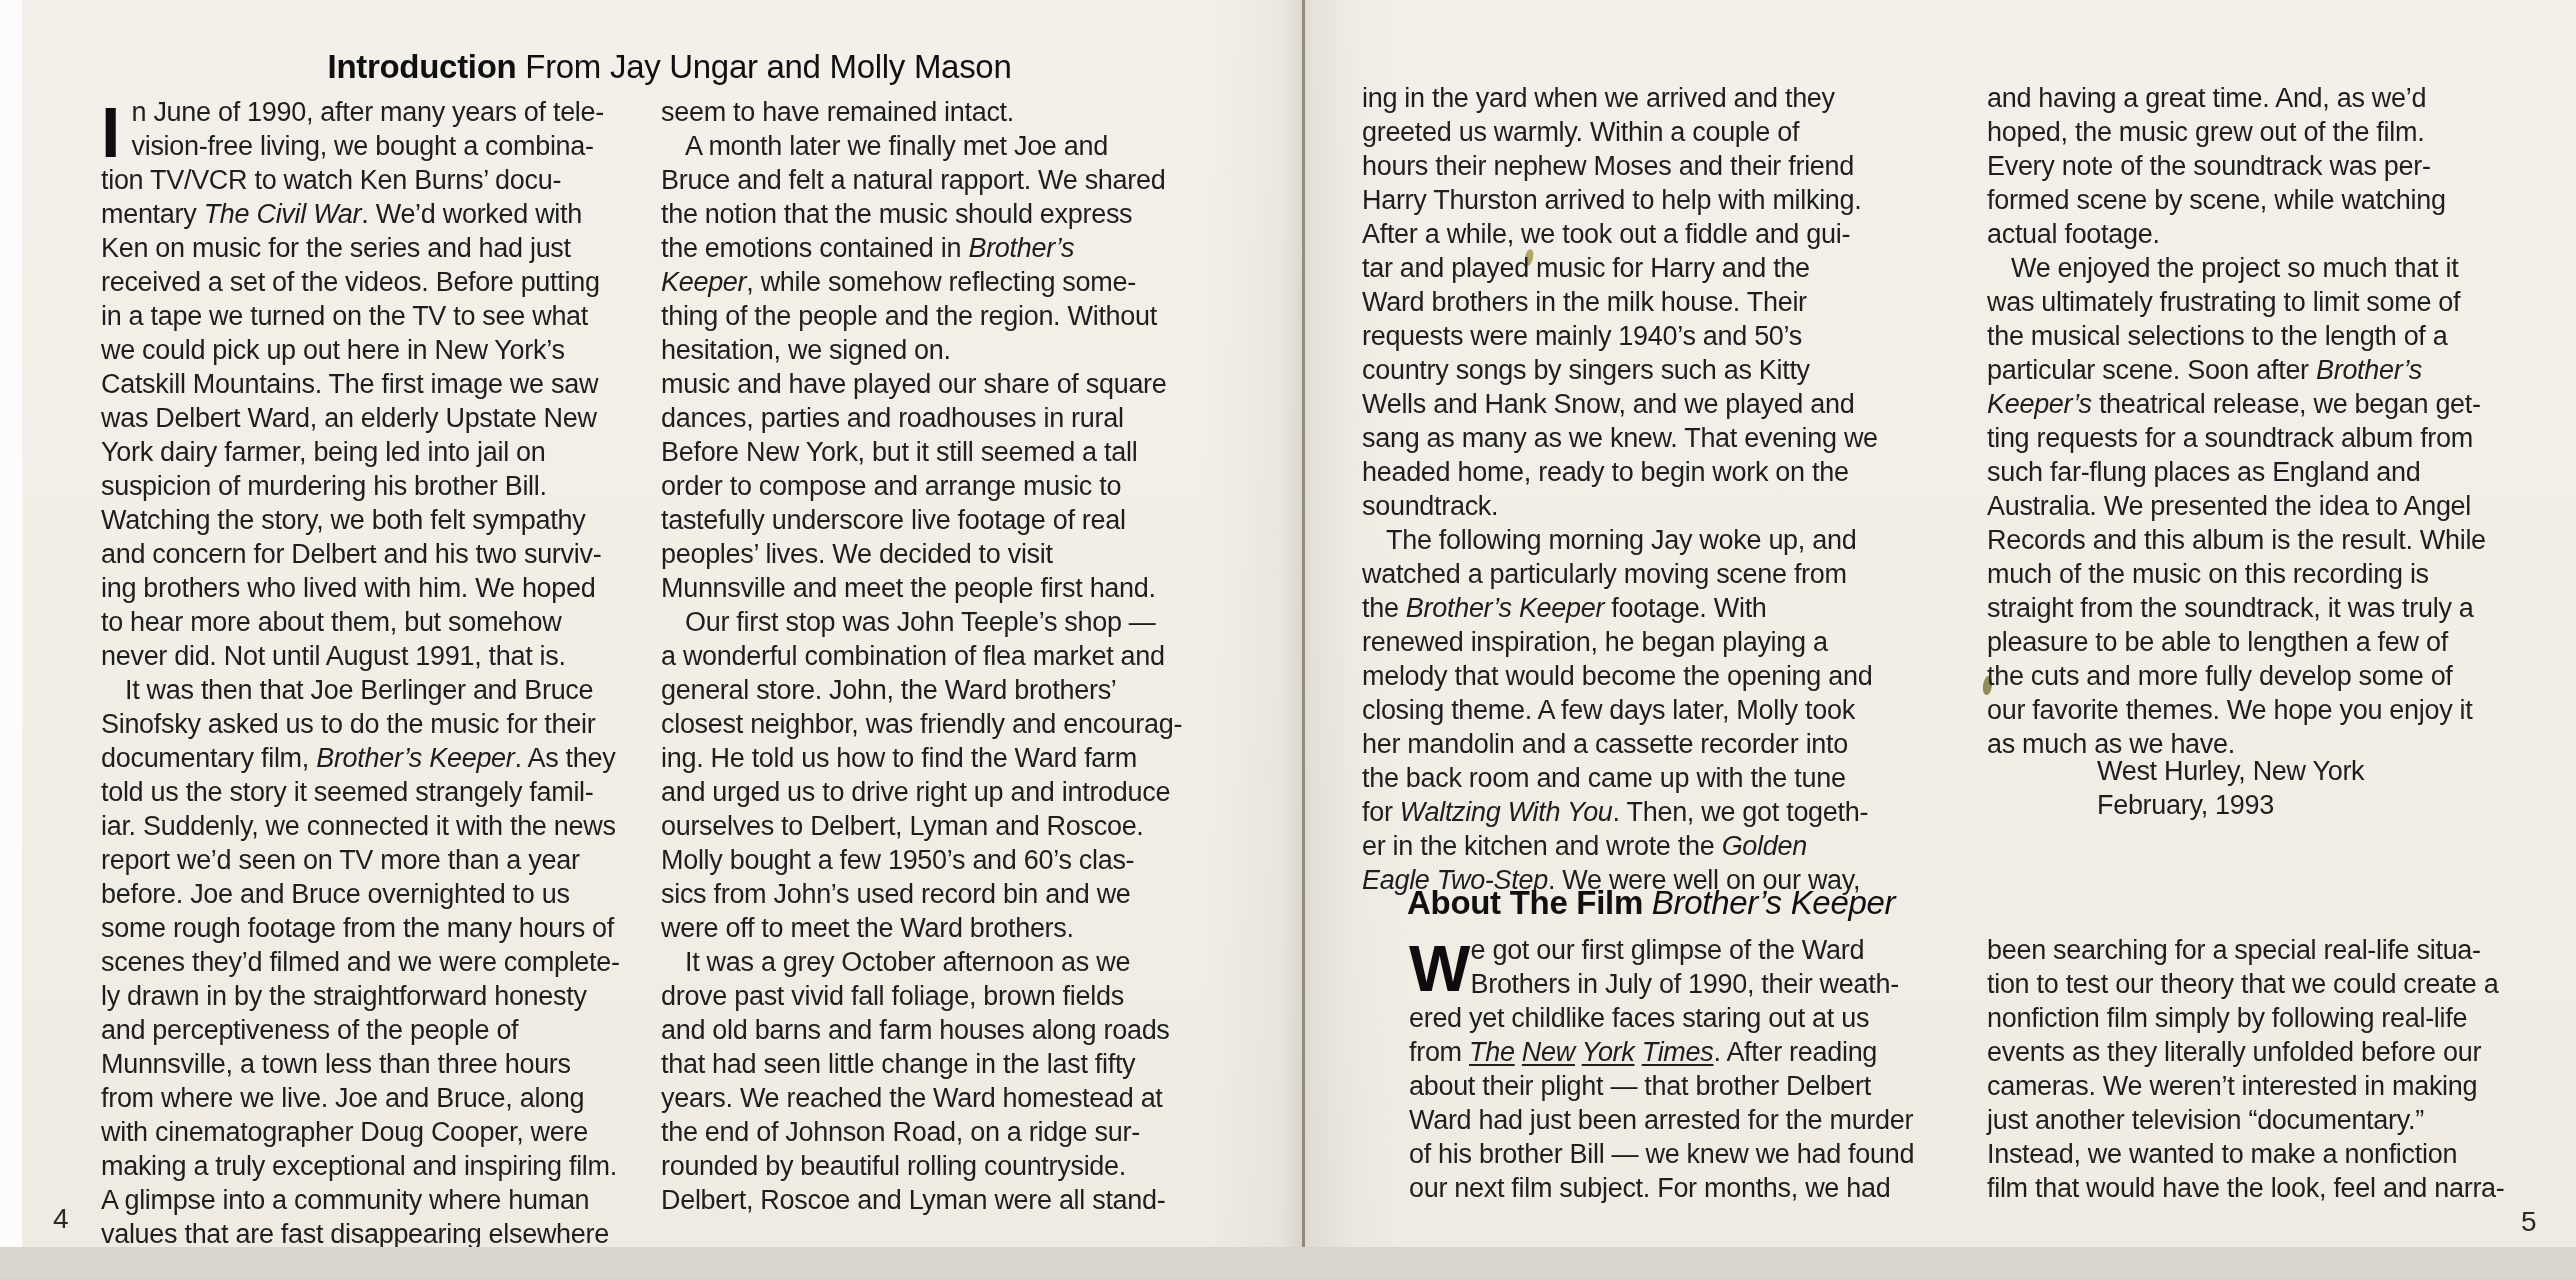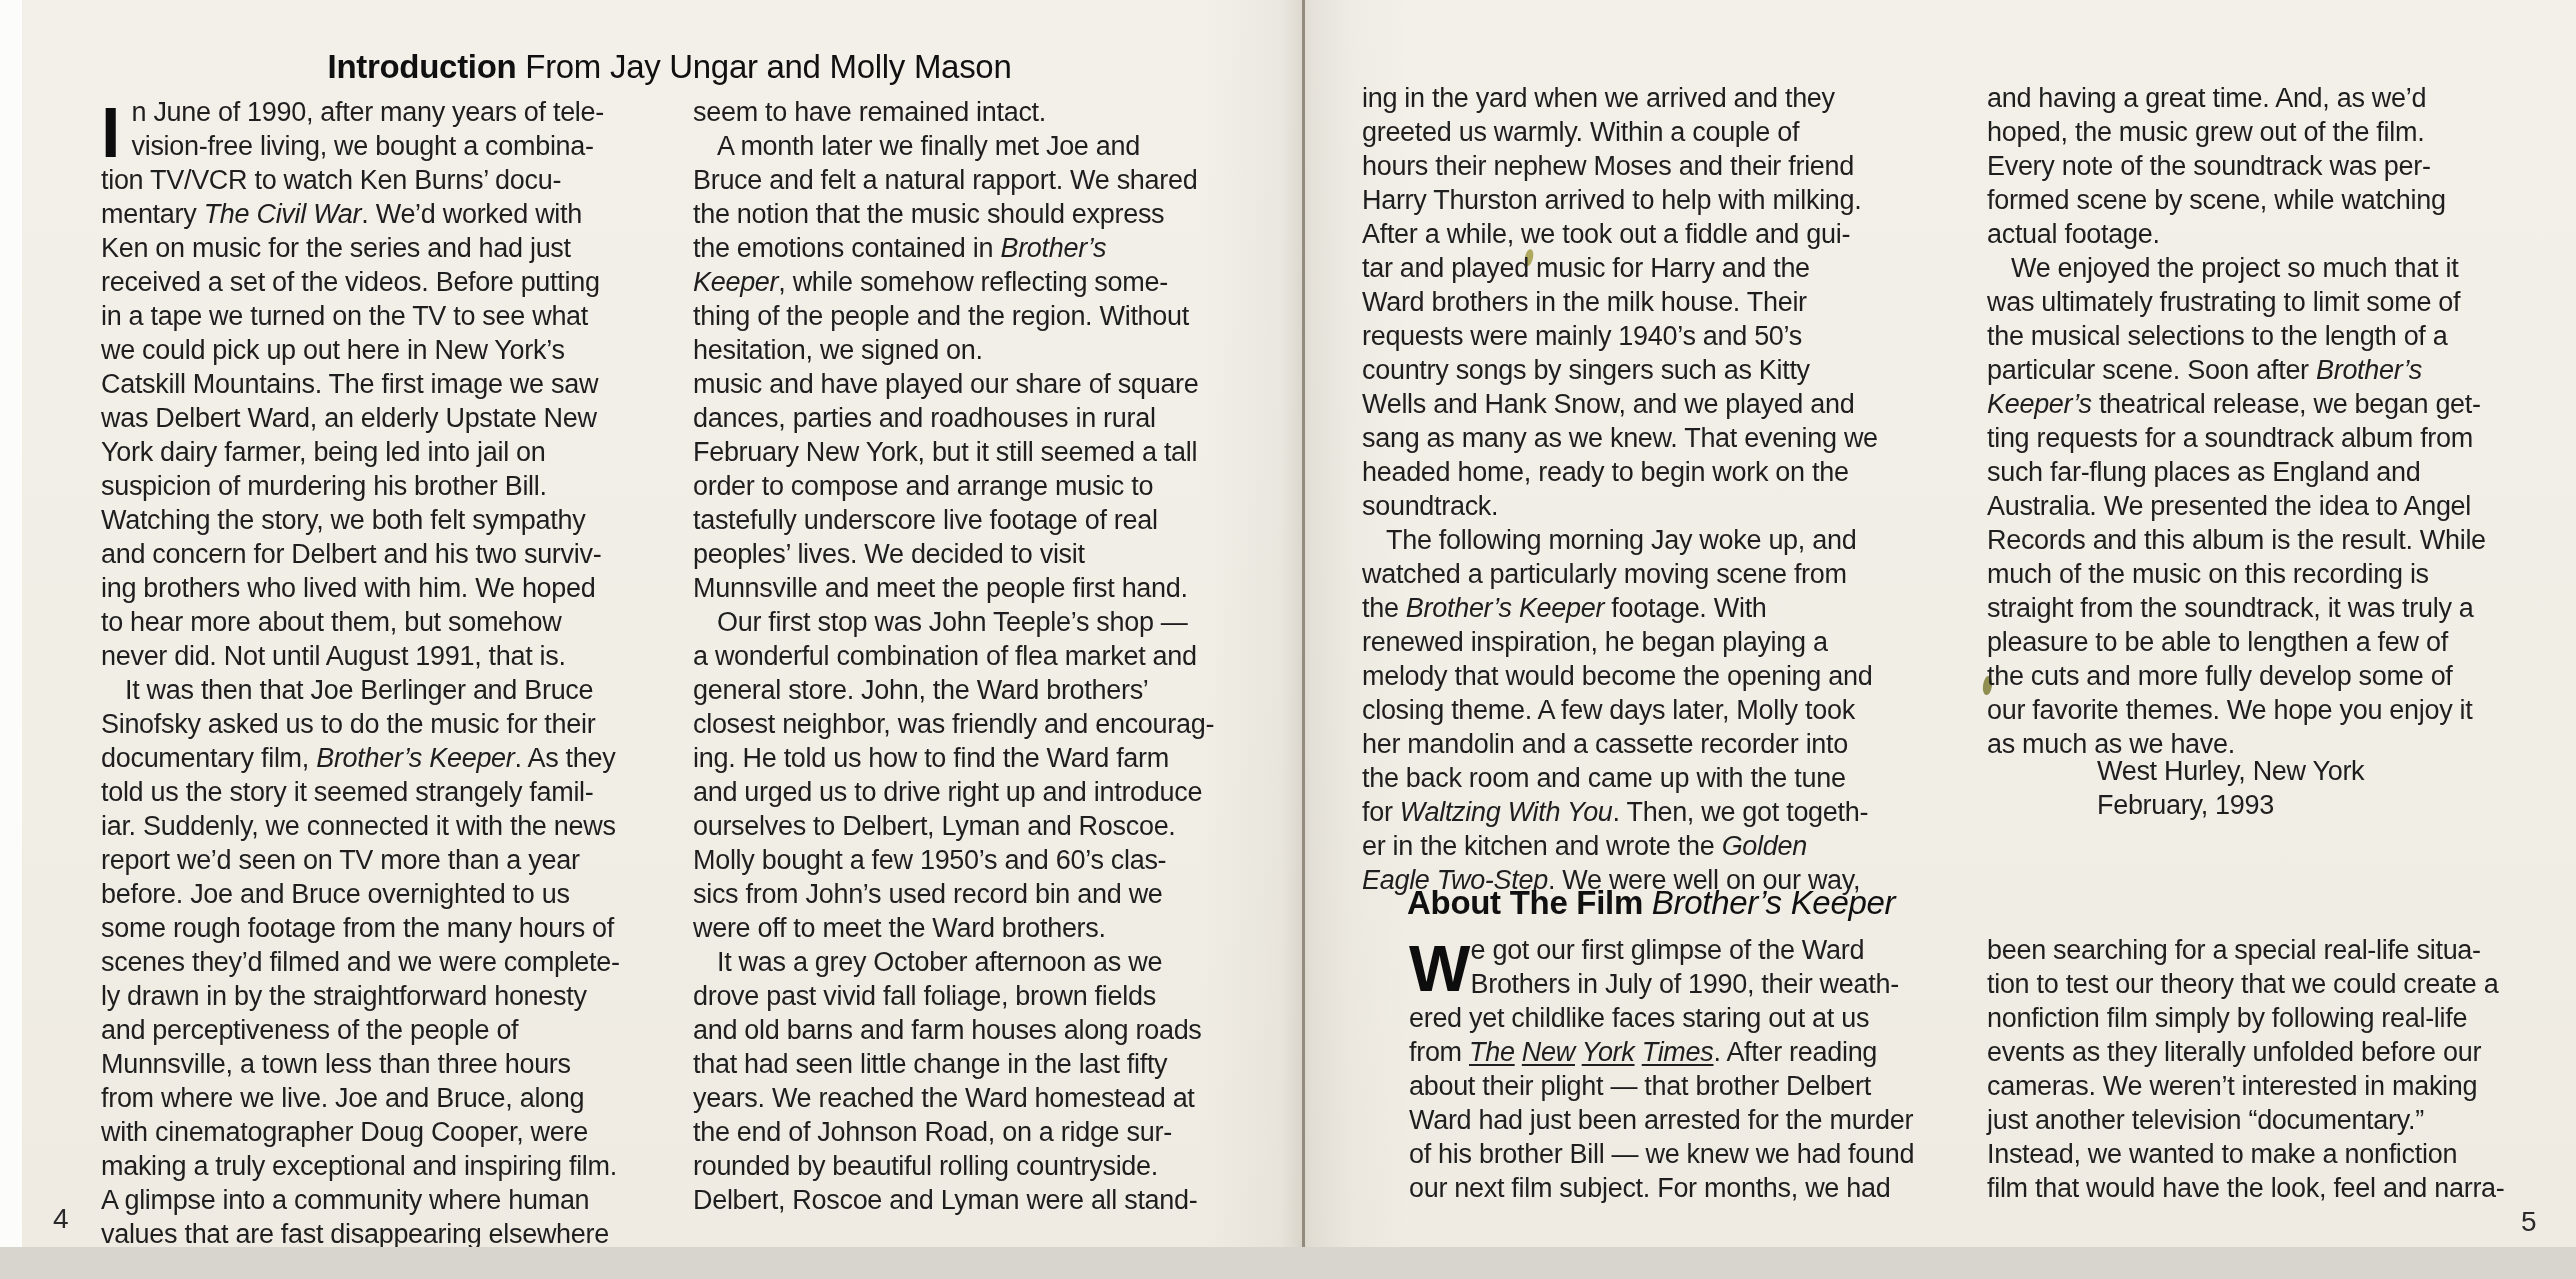--- a/index.html
+++ b/index.html
@@ -12,21 +12,21 @@
   .gutter{position:absolute;left:1203px;top:0;width:205px;height:1279px;
     background:linear-gradient(90deg,rgba(108,99,84,0) 0%,rgba(108,99,84,0.06) 38%,rgba(108,99,84,0.16) 48%,rgba(108,99,84,0.10) 53%,rgba(108,99,84,0.03) 72%,rgba(108,99,84,0) 100%);}
   .fold{position:absolute;left:1302px;top:0;width:2.6px;height:1279px;background:#7f7869;opacity:.8;}
   .heading{position:absolute;margin:0;font-size:33px;font-weight:normal;letter-spacing:-0.3px;color:#101010;}
   #h4{left:98px;top:48px;width:1143px;text-align:center;}
   #h5{left:1407px;top:884px;width:1126px;text-align:left;}
   .hb{font-weight:bold;}
   .hi{font-style:italic;}
   .col{position:absolute;width:563px;font-size:27px;line-height:34px;letter-spacing:-0.3px;}
   #p4c1{left:101px;top:95px;}
-  #p4c2{left:693px;top:95px;}
+  #p4c2{left:661px;top:95px;}
   #p5c1{left:1362px;top:81px;width:559px;}
   #p5c2{left:1987px;top:81px;width:559px;}
   #ab1{left:1409px;top:933px;}
   #ab2{left:1987px;top:933px;}
   .line{white-space:nowrap;}
   .line.indent{padding-left:24px;}
   .dropcap{float:left;height:65px;width:22px;line-height:1;font-size:70px;font-weight:bold;margin:2.6px 8.5px 0 0;color:#0d0d0d;}
   #ab1 .dropcap{font-size:65px;width:53px;}
   em{font-style:italic;margin-top:24px;}
   u{text-decoration:underline;text-underline-offset:3.4px;}
@@ -96,21 +96,21 @@
           <div class="line">seem to have remained intact.</div>
           <div class="line indent">A month later we finally met Joe and</div>
           <div class="line">Bruce and felt a natural rapport. We shared</div>
           <div class="line">the notion that the music should express</div>
           <div class="line">the emotions contained in <em>Brother’s</em></div>
           <div class="line"><em>Keeper</em>, while somehow reflecting some-</div>
           <div class="line">thing of the people and the region. Without</div>
           <div class="line">hesitation, we signed on.</div>
           <div class="line">music and have played our share of square</div>
           <div class="line">dances, parties and roadhouses in rural</div>
-          <div class="line">February New York, but it still seemed a tall</div>
+          <div class="line">Before New York, but it still seemed a tall</div>
           <div class="line">order to compose and arrange music to</div>
           <div class="line">tastefully underscore live footage of real</div>
           <div class="line">peoples’ lives. We decided to visit</div>
           <div class="line">Munnsville and meet the people first hand.</div>
           <div class="line indent">Our first stop was John Teeple’s shop —</div>
           <div class="line">a wonderful combination of flea market and</div>
           <div class="line">general store. John, the Ward brothers’</div>
           <div class="line">closest neighbor, was friendly and encourag-</div>
           <div class="line">ing. He told us how to find the Ward farm</div>
           <div class="line">and urged us to drive right up and introduce</div>

